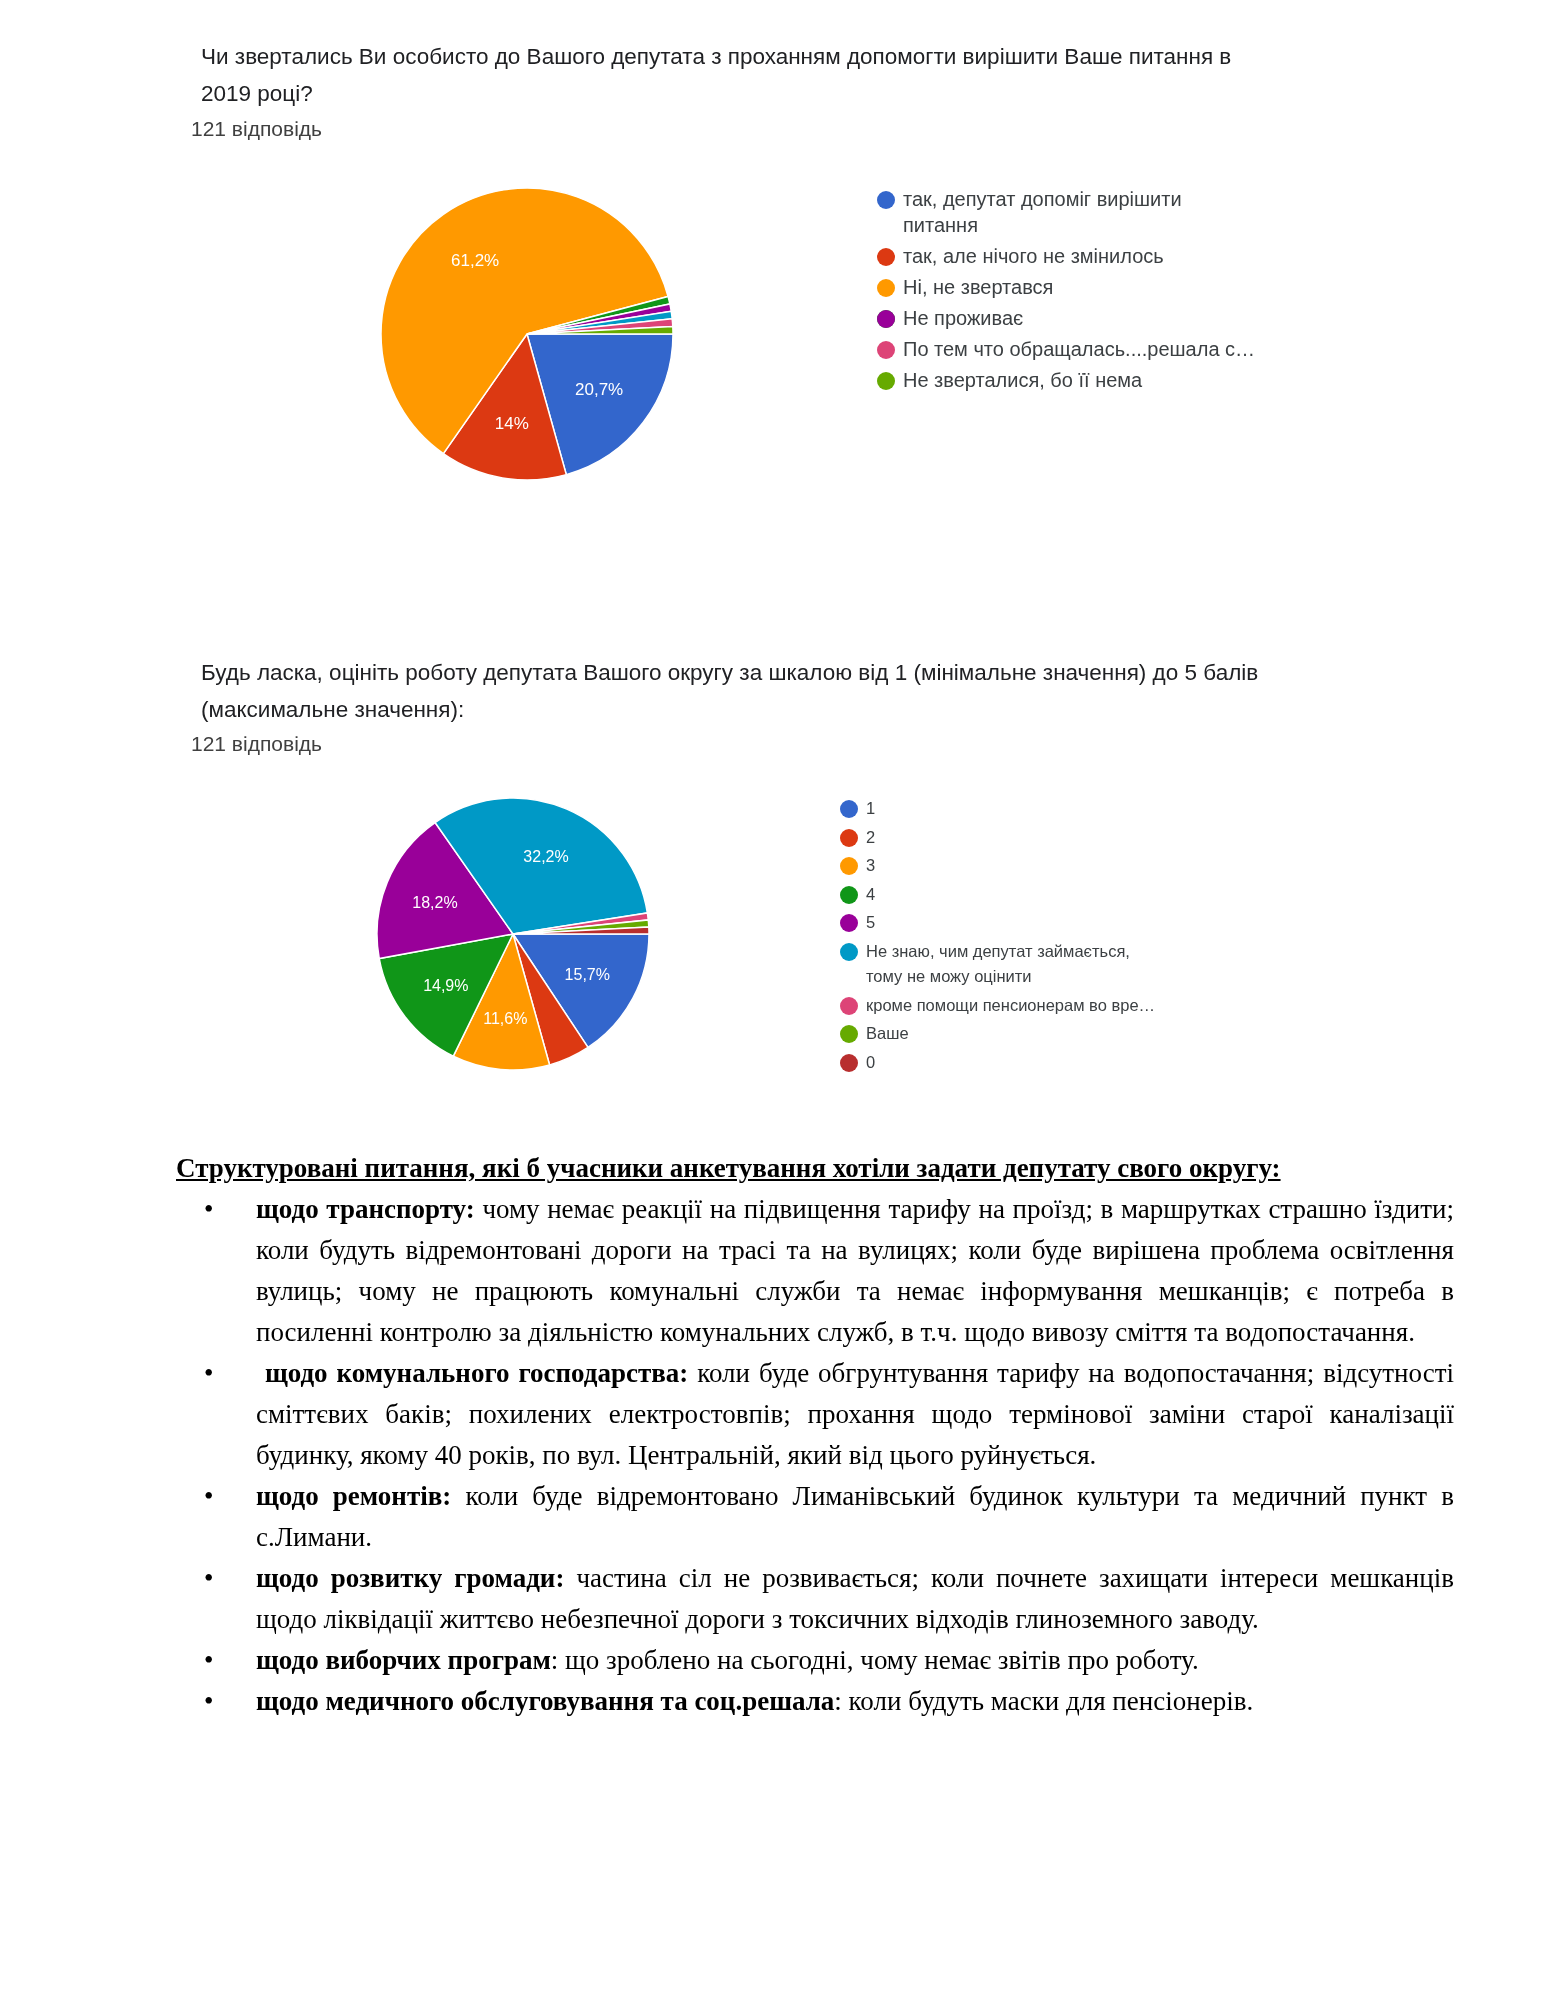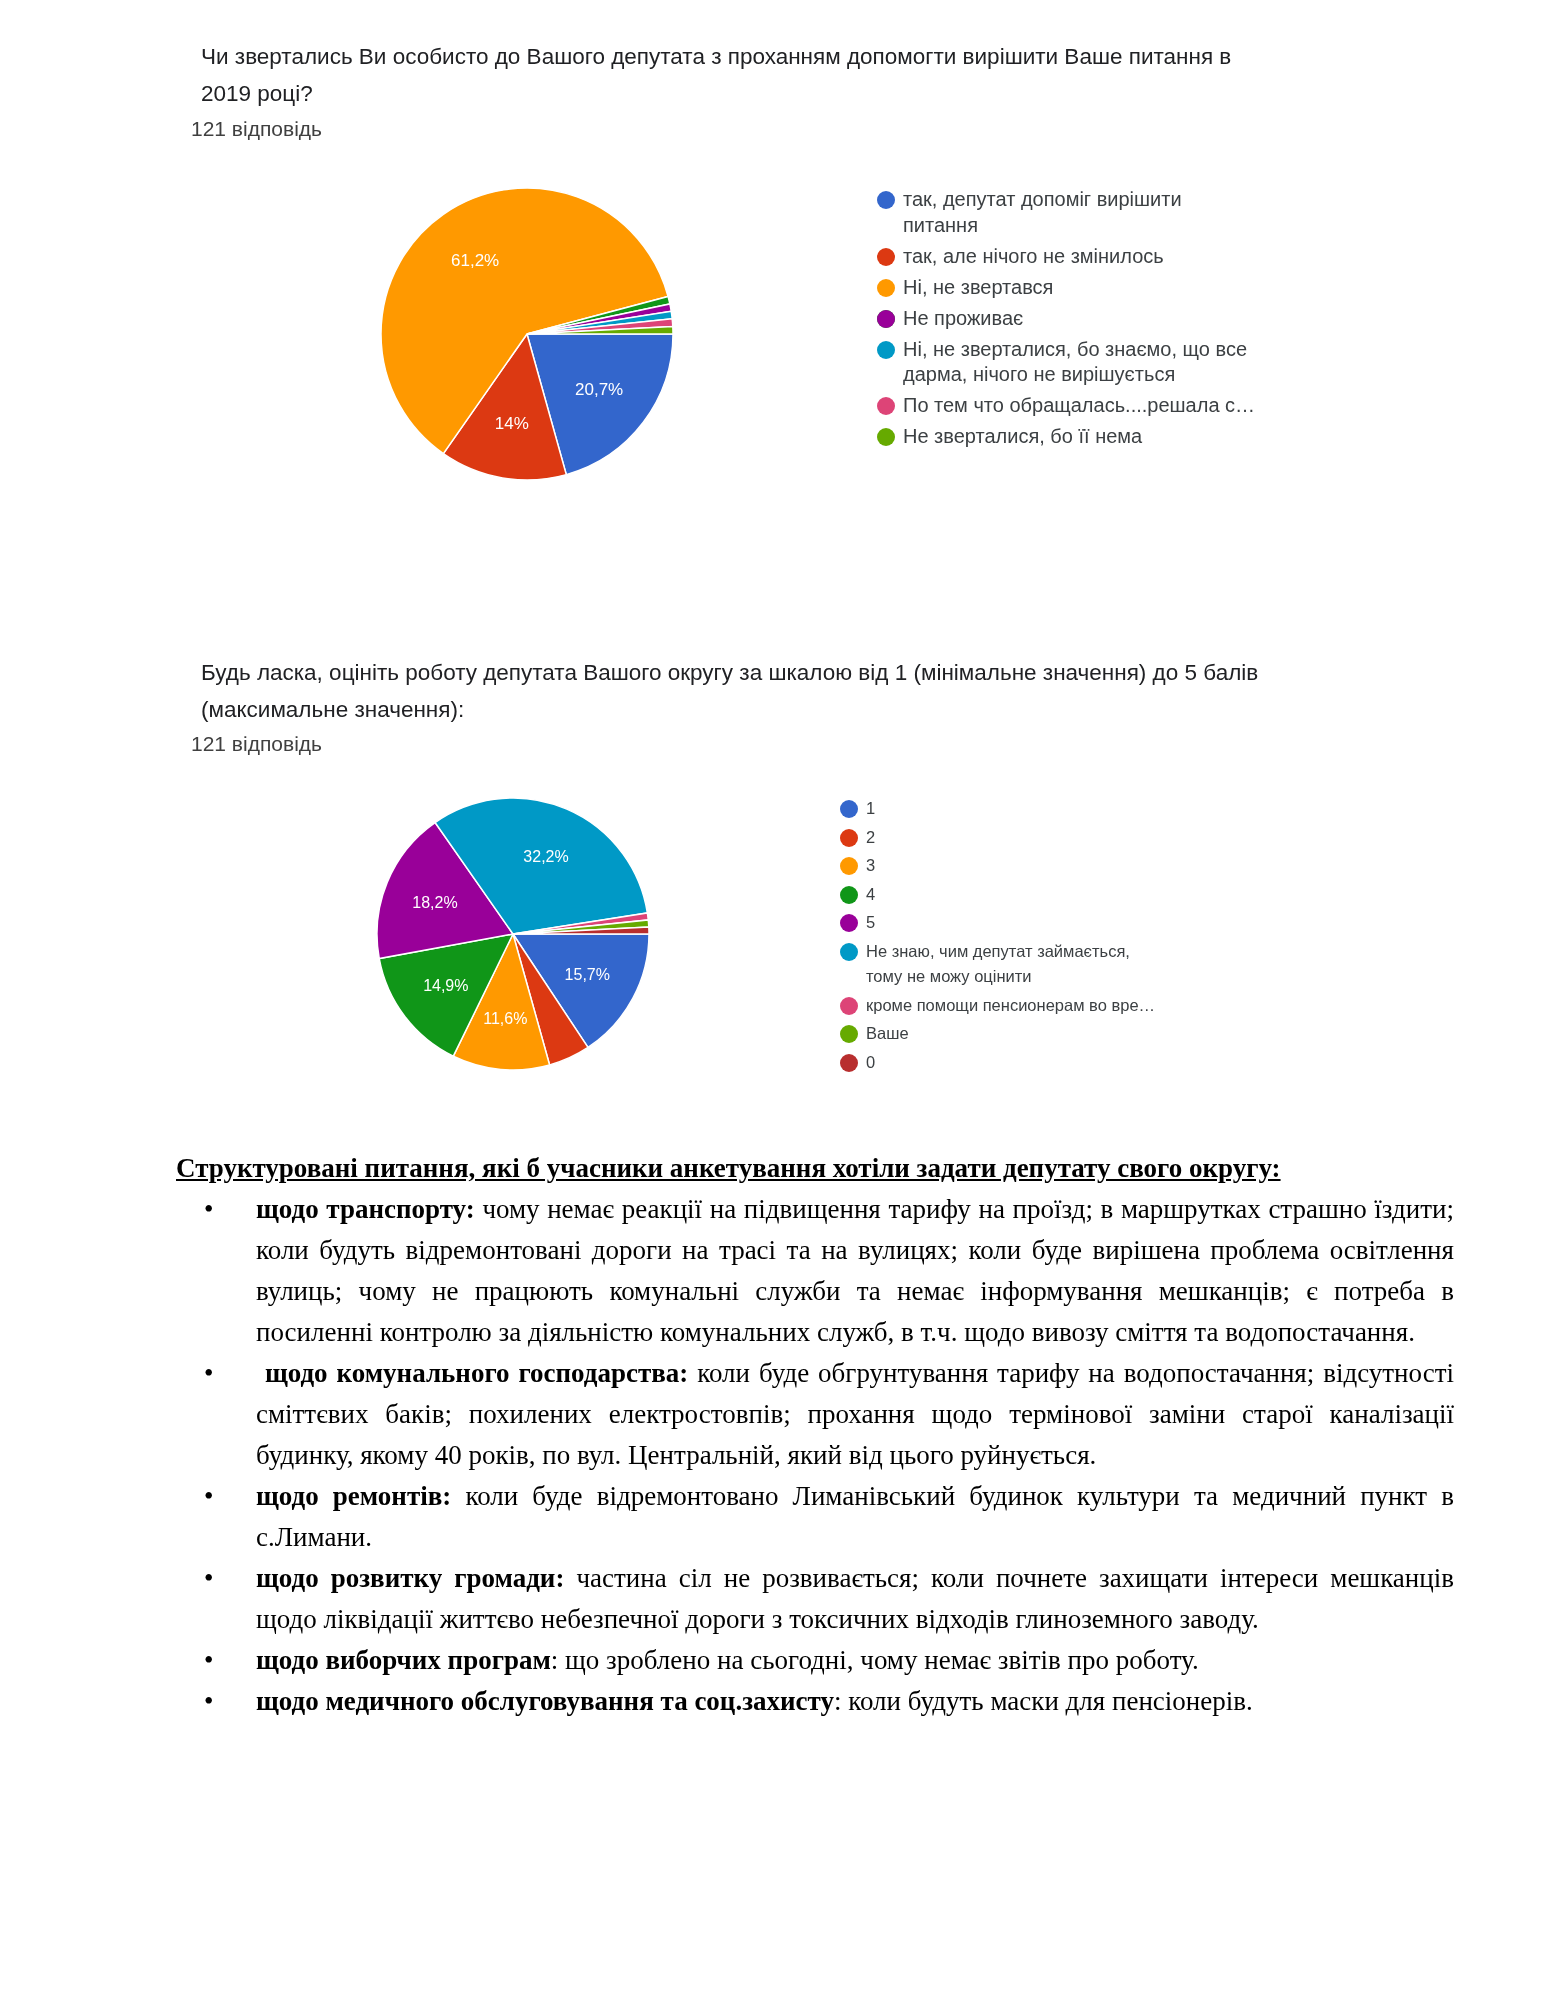--- a/index.html
+++ b/index.html
@@ -39,21 +39,20 @@
     <path d="M150,150 L295.21335014969253,134.86451393899785 A146,146 0 0 1 295.80320490622813,142.4220425527424 Z" fill="#dd4477" stroke="#ffffff" stroke-width="1.5"></path>
     <path d="M150,150 L295.80320490622813,142.4220425527424 A146,146 0 0 1 296,149.99999999999972 Z" fill="#66aa00" stroke="#ffffff" stroke-width="1.5"></path>
   </svg>
 
 <div class="legend legend1" id="legend1" style="left:877px; top:187px; width:380px;">
   <div class="legend-item"><span class="legend-dot" style="background: rgb(51, 102, 204);"></span><span>так, депутат допоміг вирішити питання</span></div>
   <div class="legend-item"><span class="legend-dot" style="background: rgb(220, 57, 18);"></span><span>так, але нічого не змінилось</span></div>
   <div class="legend-item"><span class="legend-dot" style="background: rgb(255, 153, 0);"></span><span>Ні, не звертався</span></div>
   <div class="legend-item" style="width:345px;"><span class="legend-dot" style="background: rgb(16, 150, 24);"></span></div>
   <div class="legend-item"><span class="legend-dot" style="background: rgb(153, 0, 153);"></span><span>Не проживає</span></div>
-  <div class="legend-item" style="width:345px;"><span class="legend-dot" style="background: rgb(0, 153, 198);"></span><span>Ні, не зверталися, бо знаємо, що все дарма, нічого не вирішується</span></div>
   <div class="legend-item"><span class="legend-dot" style="background: rgb(221, 68, 119);"></span><span>По тем что обращалась....решала с…</span></div>
   <div class="legend-item"><span class="legend-dot" style="background: rgb(102, 170, 0);"></span><span>Не зверталися, бо її нема</span></div>
 </div>
 
 <div class="q-title" style="top:654px;">Будь ласка, оцініть роботу депутата Вашого округу за шкалою від 1 (мінімальне значення) до 5 балів (максимальне значення):</div>
 <div class="q-count" style="top:732px;">121 відповідь</div>
 
 <svg class="pie-svg" id="pie2" style="left:373px; top:794px;" width="280" height="280" viewBox="0 0 280 280">
     <path d="M140,140 L276,140 A136,136 0 0 1 215.0061664778608,253.44635291755935 Z" fill="#3366cc" stroke="#ffffff" stroke-width="1.5"></path>
     <text x="214.2666303719113" y="185.5290622629921" text-anchor="middle" fill="#ffffff" font-size="16" font-family="&quot;Liberation Sans&quot;, sans-serif">15,7%</text>
@@ -84,15 +83,15 @@
 </div>
 
 <div class="section" style="top:1148px;">
   <div class="section-heading">Структуровані питання, які б учасники анкетування хотіли задати депутату свого округу:</div>
   <ul class="bullets">
     <li class="bullet"><span class="bullet-dot">•</span><span class="bullet-label">щодо транспорту:</span><span> чому немає реакції на підвищення тарифу на проїзд; в маршрутках страшно їздити; коли будуть відремонтовані дороги на трасі та на вулицях; коли буде вирішена проблема освітлення вулиць; чому не працюють комунальні служби та немає інформування мешканців; є потреба в посиленні контролю за діяльністю комунальних служб, в т.ч. щодо вивозу сміття та водопостачання.</span></li>
     <li class="bullet"><span class="bullet-dot">•</span><span class="bullet-label" style="white-space:pre-wrap;"> щодо комунального господарства:</span><span> коли буде обгрунтування тарифу на водопостачання; відсутності сміттєвих баків; похилених електростовпів; прохання щодо термінової заміни старої каналізації будинку, якому 40 років, по вул. Центральній, який від цього руйнується.</span></li>
     <li class="bullet"><span class="bullet-dot">•</span><span class="bullet-label">щодо ремонтів:</span><span> коли буде відремонтовано Лиманівський будинок культури та медичний пункт в с.Лимани.</span></li>
     <li class="bullet"><span class="bullet-dot">•</span><span class="bullet-label">щодо розвитку громади:</span><span> частина сіл не розвивається; коли почнете захищати інтереси мешканців щодо ліквідації життєво небезпечної дороги з токсичних відходів глиноземного заводу.</span></li>
     <li class="bullet"><span class="bullet-dot">•</span><span class="bullet-label">щодо виборчих програм</span><span>: що зроблено на сьогодні, чому немає звітів про роботу.</span></li>
-    <li class="bullet"><span class="bullet-dot">•</span><span class="bullet-label">щодо медичного обслуговування та соц.захисту</span><span>: коли будуть маски для пенсіонерів.</span></li>
+    <li class="bullet"><span class="bullet-dot">•</span><span class="bullet-label">щодо медичного обслуговування та соц.решала</span><span>: коли будуть маски для пенсіонерів.</span></li>
   </ul>
 </div>
 
 </body></html>

